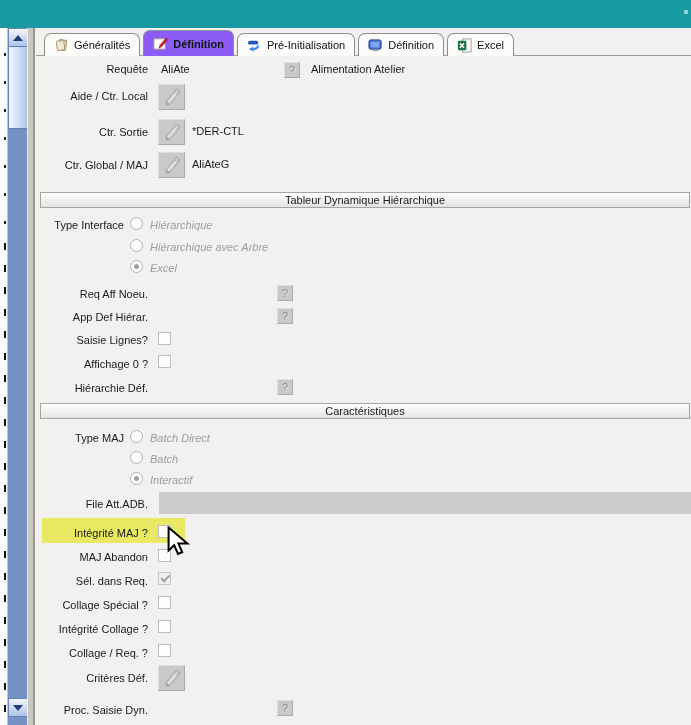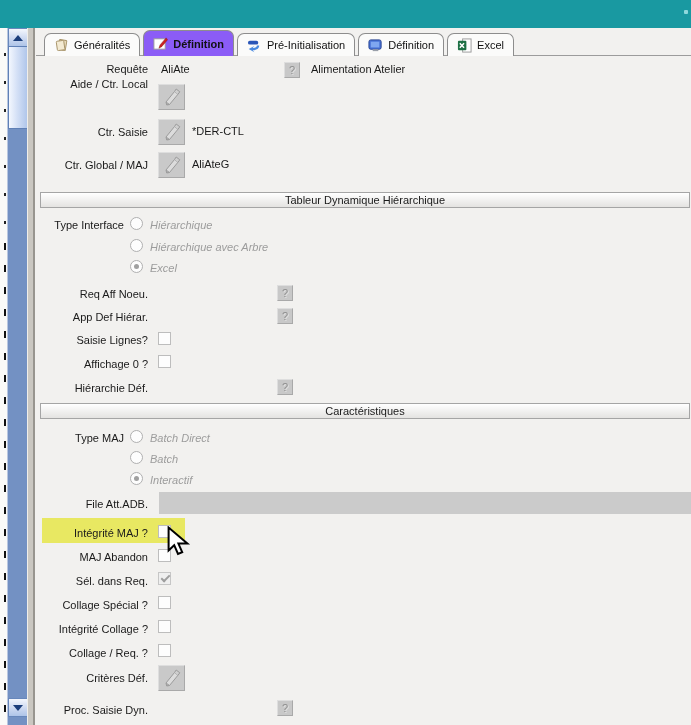--- a/index.html
+++ b/index.html
@@ -145,30 +145,30 @@
     </svg>
     <span>Excel</span>
   </div>
 </div>
 
 <div class="lbl" style="top:63px">Requête</div>
 <div class="val" style="left:161px;top:63px">AliAte</div>
 <div class="qbtn" style="left:284px;top:62px">?</div>
 <div class="val" style="left:311px;top:63px">Alimentation Atelier</div>
 
-<div class="lbl" style="top:78px">Aide / Ctr. Local</div>
+<div class="lbl" style="top:90px">Aide / Ctr. Local</div>
 <div class="iconbtn" style="left:158px;top:84px">
   <svg width="20" height="20" viewBox="0 0 20 20">
     <path d="M4 15 L12.5 4.5 L16 7.2 L7.5 17.5 Z" fill="#dcdcdc" stroke="#9b9b9b"></path>
     <path d="M4 15 L4.7 18 L7.5 17.5" fill="#ababab" stroke="#9b9b9b"></path>
     <path d="M12.5 4.5 L14.2 2 L17.8 4.8 L16 7.2" fill="#cfcfcf" stroke="#9b9b9b"></path>
   </svg>
 </div>
 
-<div class="lbl" style="top:126px">Ctr. Saisie</div>
+<div class="lbl" style="top:126px">Ctr. Sortie</div>
 <div class="iconbtn" style="left:158px;top:119px">
   <svg width="20" height="20" viewBox="0 0 20 20">
     <path d="M4 15 L12.5 4.5 L16 7.2 L7.5 17.5 Z" fill="#dcdcdc" stroke="#9b9b9b"></path>
     <path d="M4 15 L4.7 18 L7.5 17.5" fill="#ababab" stroke="#9b9b9b"></path>
     <path d="M12.5 4.5 L14.2 2 L17.8 4.8 L16 7.2" fill="#cfcfcf" stroke="#9b9b9b"></path>
   </svg>
 </div>
 <div class="val" style="left:192px;top:125px">*DER-CTL</div>
 
 <div class="lbl" style="top:159px">Ctr. Global / MAJ</div>

